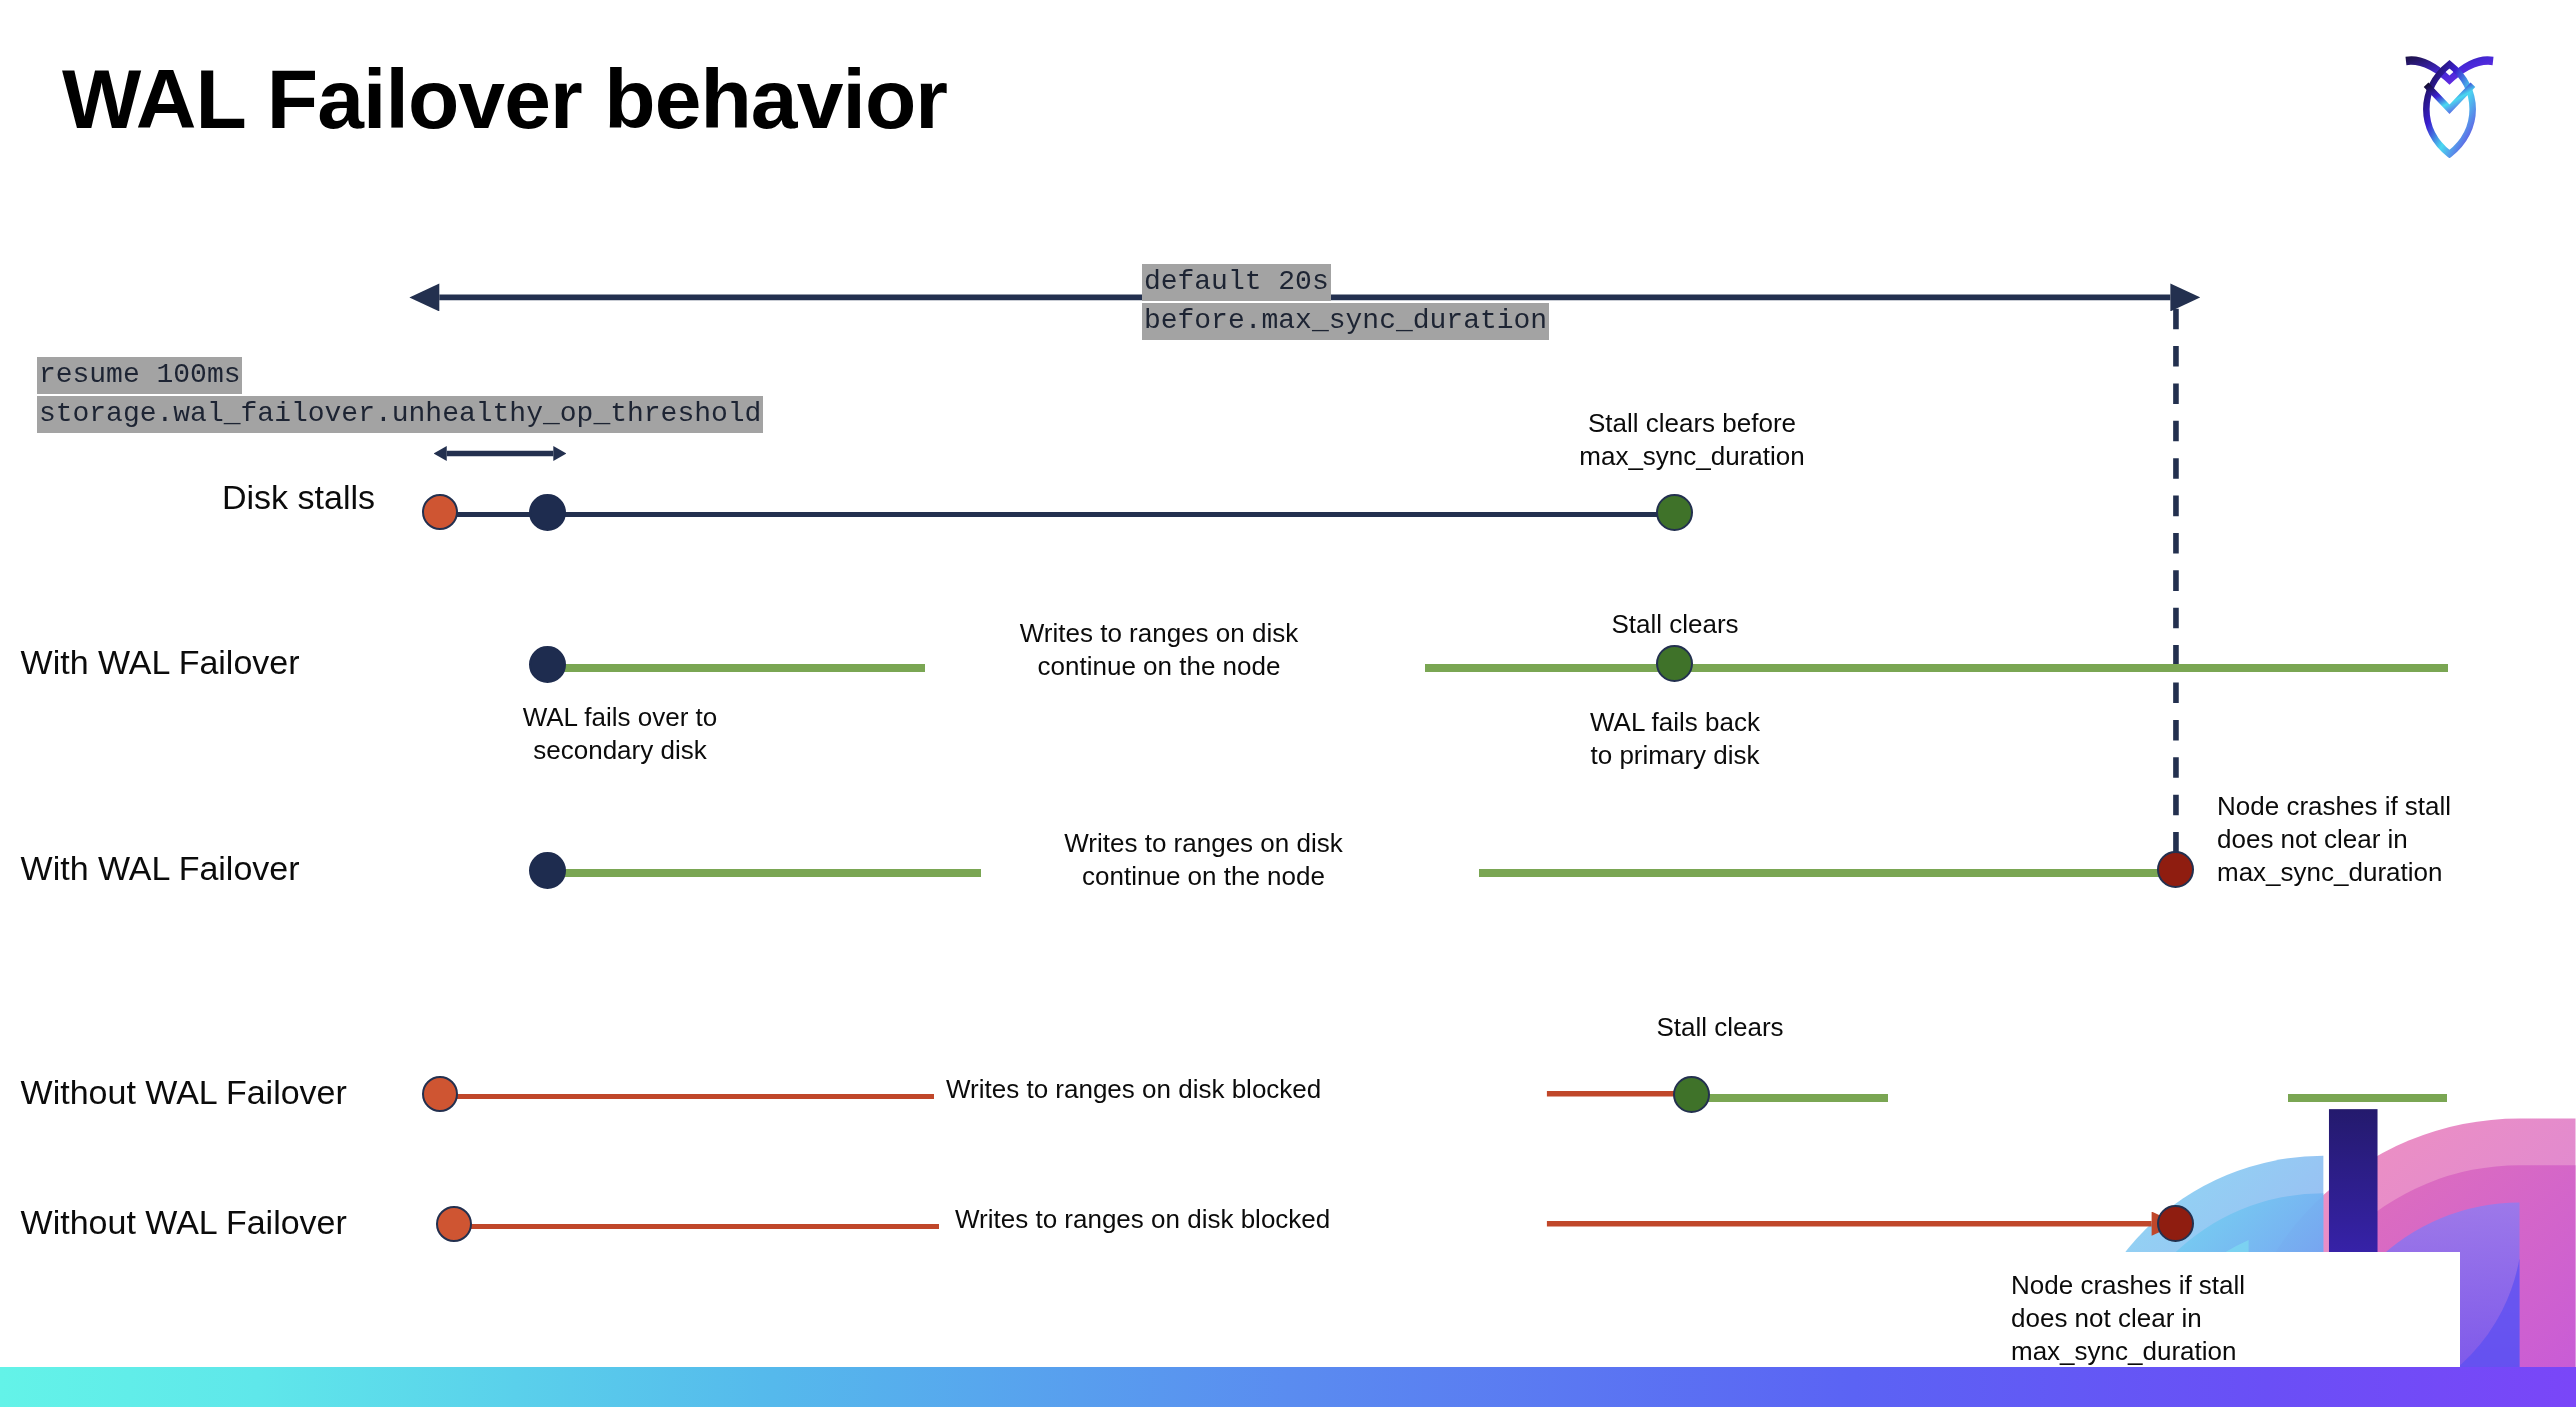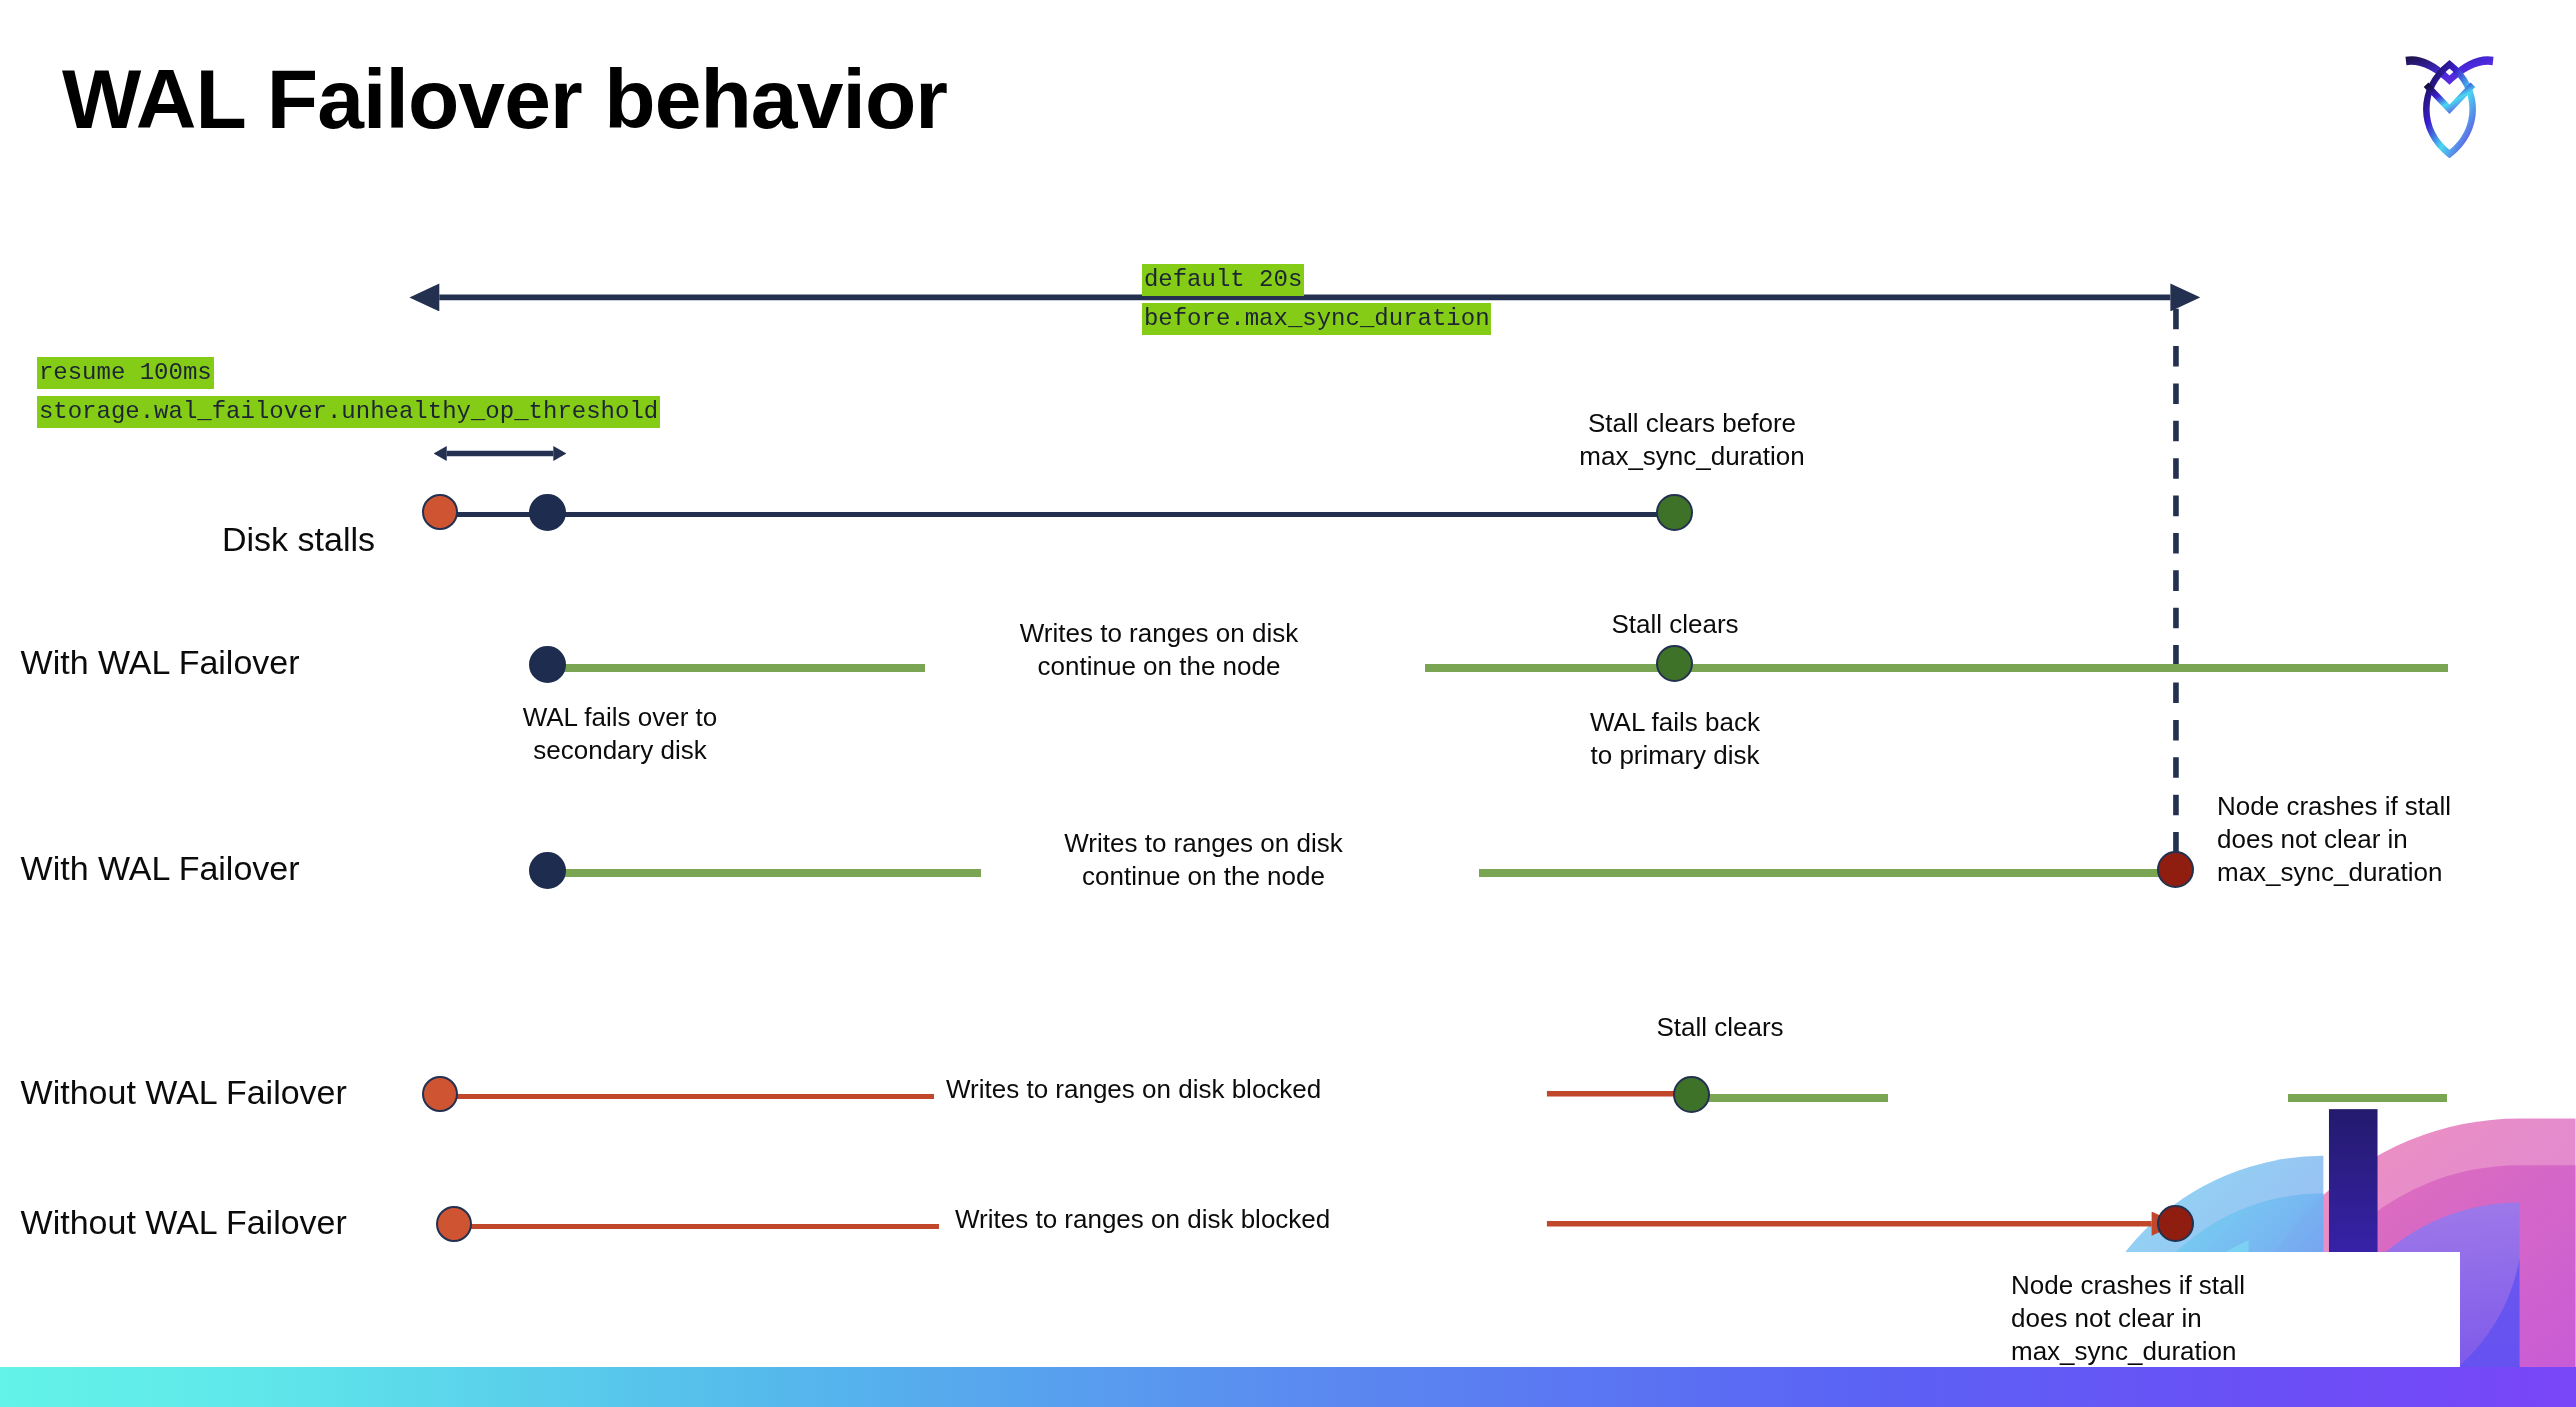--- a/index.html
+++ b/index.html
@@ -66,23 +66,23 @@
     top: 1252px;
     width: 477px;
     height: 155px;
     background: #ffffff;
   }
 
   
   .code-chip {
     position: absolute;
     font-family: "Liberation Mono", monospace;
-    font-size: 24px;
+    font-size: 28px;
     color: #1d2433;
-    background: #84cc16;
+    background: #a3a3a3;
     line-height: 1.32;
     white-space: nowrap;
     padding: 0 1.9px;
   }
 
   
   .row-label {
     position: absolute;
     font-size: 34px;
     color: #0b0b0b;
@@ -230,21 +230,21 @@
 
     <line x1="1655" y1="1309" x2="2302" y2="1309" stroke="#c0472a" stroke-width="6" marker-end="url(#orangeR)"></line>
   </svg>
 
   <div class="code-chip" style="left:1142px; top:264px;">default 20s</div>
   <div class="code-chip" style="left:1142px; top:303px;">before.max_sync_duration</div>
 
   <div class="code-chip" style="left:37px; top:357px;">resume 100ms</div>
   <div class="code-chip" style="left:37px; top:396px;">storage.wal_failover.unhealthy_op_threshold</div>
 
-  <div class="row-label" style="left:222px; top:520px;">Disk stalls</div>
+  <div class="row-label" style="left:222px; top:478px;">Disk stalls</div>
 
   <div class="seg seg-navy" style="left:439px; top:512px; width:1234px;"></div>
 
   <div class="dot dot-orange" style="left:422px; top:494px; width:36px; height:36px;"></div>
   <div class="dot dot-navy" style="left:529px; top:494px; width:37px; height:37px;"></div>
   <div class="dot dot-green" style="left:1656px; top:494px; width:37px; height:37px;"></div>
 
   <div class="note center" style="left:1524px; top:407px; width:336px;">
     <span style="white-space:pre-line;">Stall clears before
 max_sync_duration</span>

